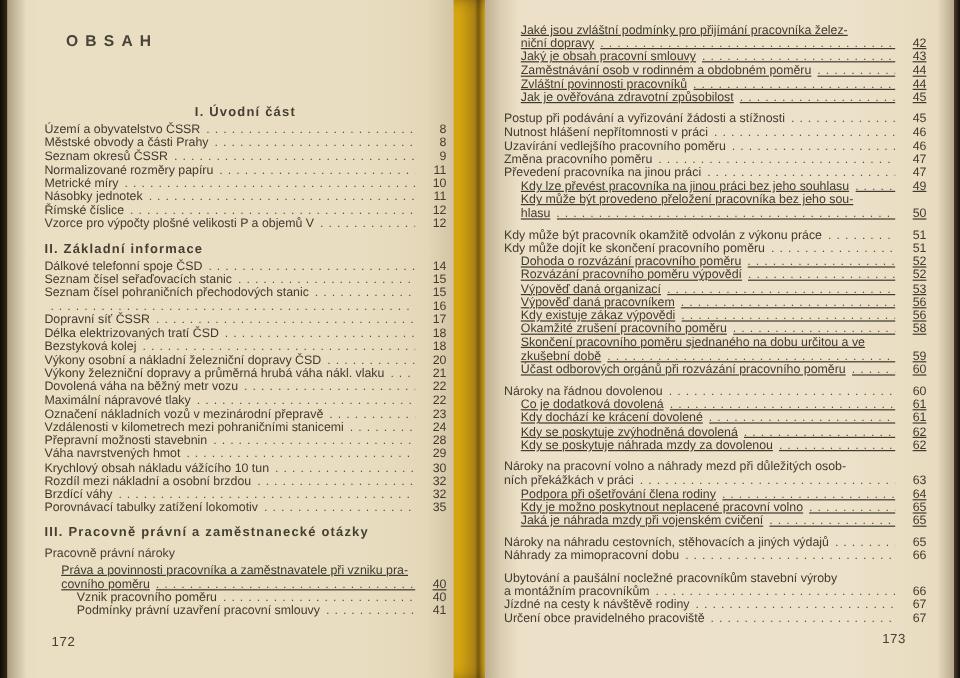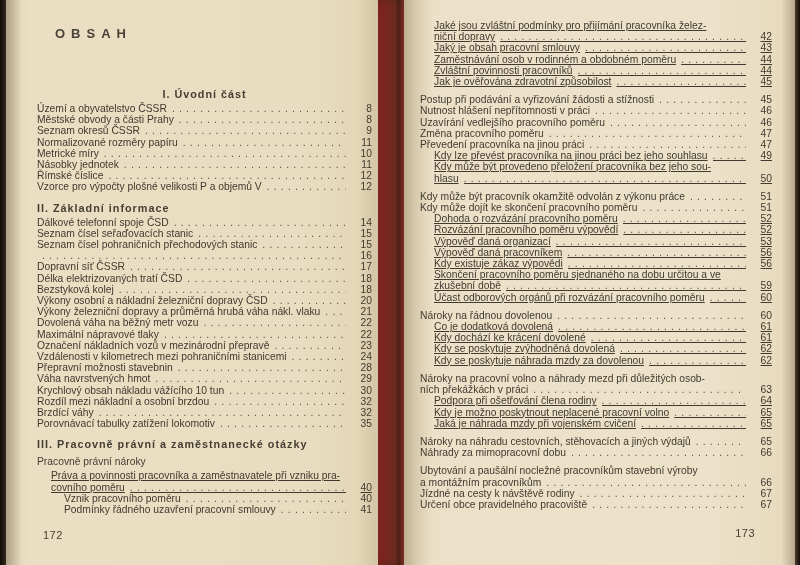--- a/index.html
+++ b/index.html
@@ -1,18 +1,18 @@
 <!DOCTYPE html>
 <html><head>
 <meta charset="utf-8">
 <style>
   html,body { margin:0; padding:0; background:#141008; }
   .scan {
     position:relative; width:800px; height:565px; overflow:hidden;
-    background:#7f1d1d;
+    background:#eab308;
     font-family:"Liberation Sans", sans-serif;
     color:#403a2f;
     box-shadow: inset 0 5px 12px -7px rgba(40,30,15,.55), inset 0 -5px 12px -7px rgba(40,30,15,.45);
   }
   .edge { position:absolute; top:0; height:100%; z-index:5; }
   .edge-left  { left:0;  width:6px; background:linear-gradient(90deg,#0e0b07,#342a1d); }
   .edge-right { right:0; width:5px; background:linear-gradient(90deg,#4a3c2b,#120e09); }
   .edge-left-shade { position:absolute; left:6px; top:0; width:16px; height:100%; z-index:4;
     background:linear-gradient(90deg, rgba(70,52,28,.35), rgba(70,52,28,0)); }
   .edge-right-shade { position:absolute; right:5px; top:0; width:14px; height:100%; z-index:4;
@@ -269,21 +269,21 @@
         </div>
         <div class="row entry ind2">
           <div class="line">
             <span class="txt">Vznik pracovního poměru</span>
             <span class="dots"></span>
             <span class="num">40</span>
           </div>
         </div>
         <div class="row entry ind2">
           <div class="line">
-            <span class="txt">Podmínky řádného uzavření pracovní smlouvy</span>
+            <span class="txt">Podmínky právní uzavření pracovní smlouvy</span>
             <span class="dots"></span>
             <span class="num">41</span>
           </div>
         </div>
       </div>
     <div class="pagenum pagenum-left">172</div>
   </div>
 
   <div class="page page-right">
     <div class="rows" id="right-rows">
@@ -417,20 +417,27 @@
             <span class="txt">Výpověď daná pracovníkem</span>
             <span class="dots"></span>
             <span class="num">56</span>
           </div>
         </div>
         <div class="row entry ind1">
           <div class="line">
             <span class="txt">Kdy existuje zákaz výpovědi</span>
             <span class="dots"></span>
             <span class="num">56</span>
+          </div>
+        </div>
+        <div class="row entry ind1">
+          <div class="line">
+            <span class="txt">Okamžité zrušení pracovního poměru</span>
+            <span class="dots"></span>
+            <span class="num">58</span>
           </div>
         </div>
         <div class="row entry ind1">
           <div class="line">
             <span class="txt">Skončení pracovního poměru sjednaného na dobu určitou a ve</span>
           </div>
           <div class="line">
             <span class="txt">zkušební době</span>
             <span class="dots"></span>
             <span class="num">59</span>

